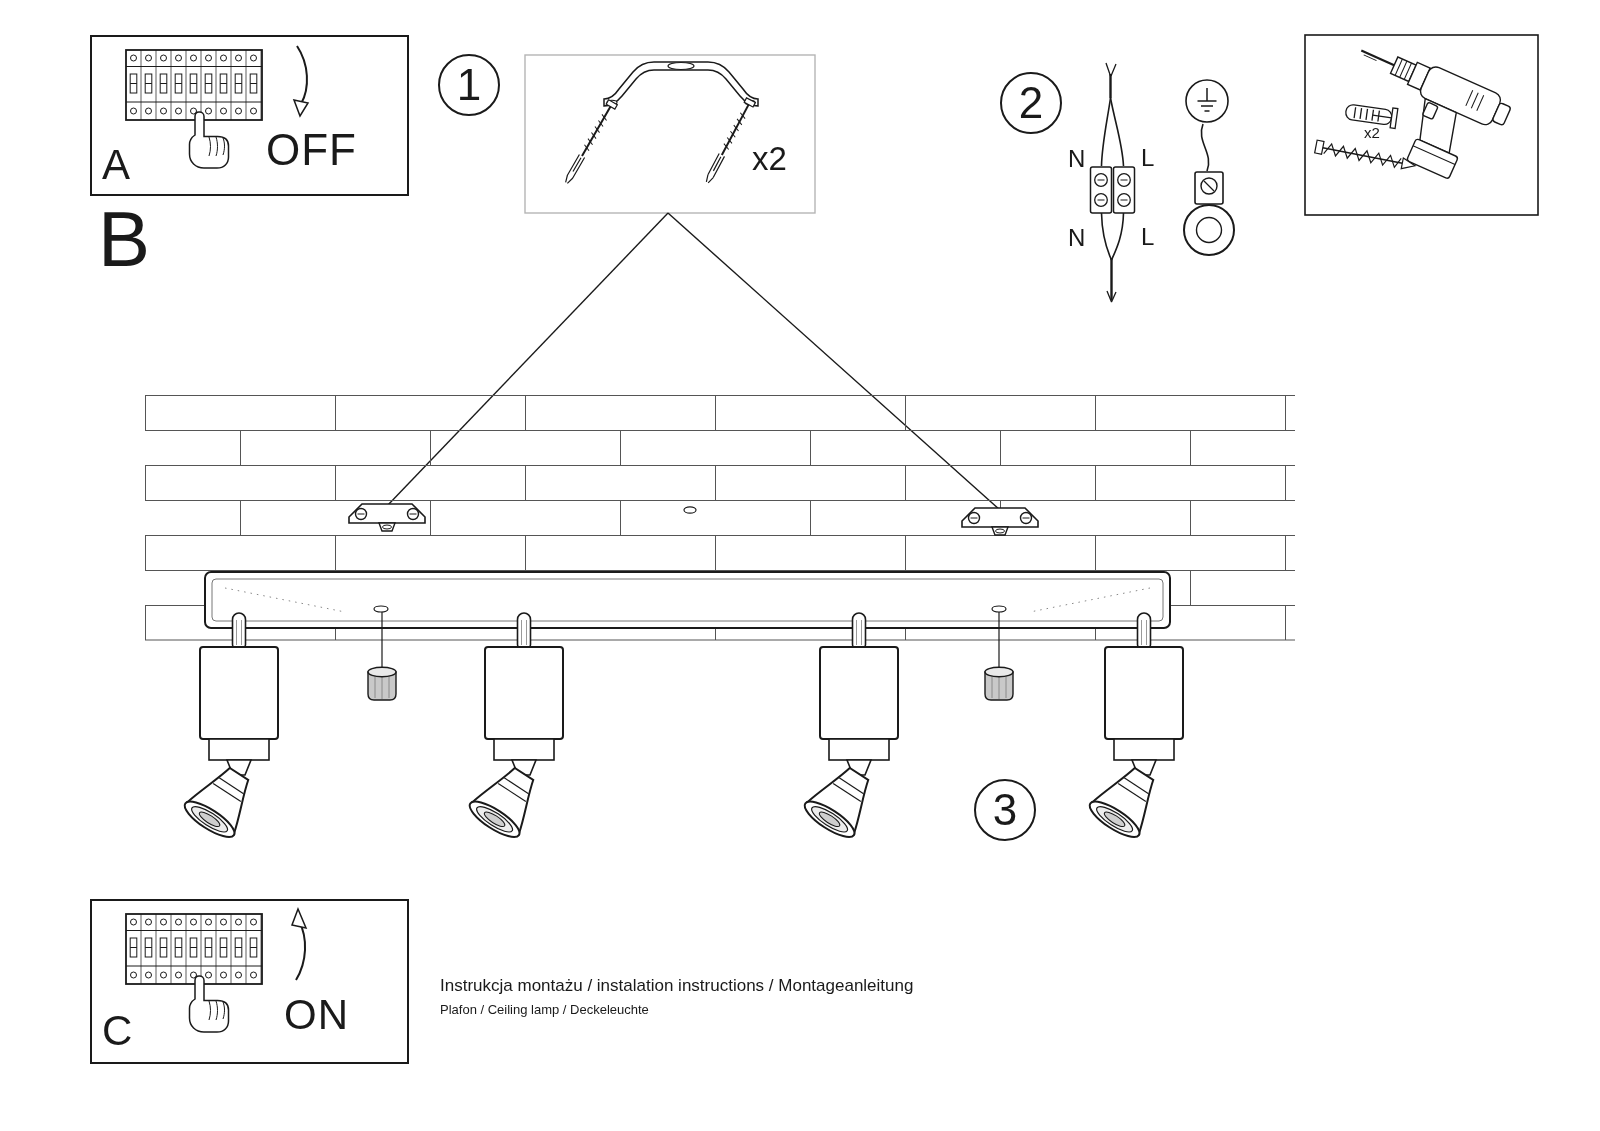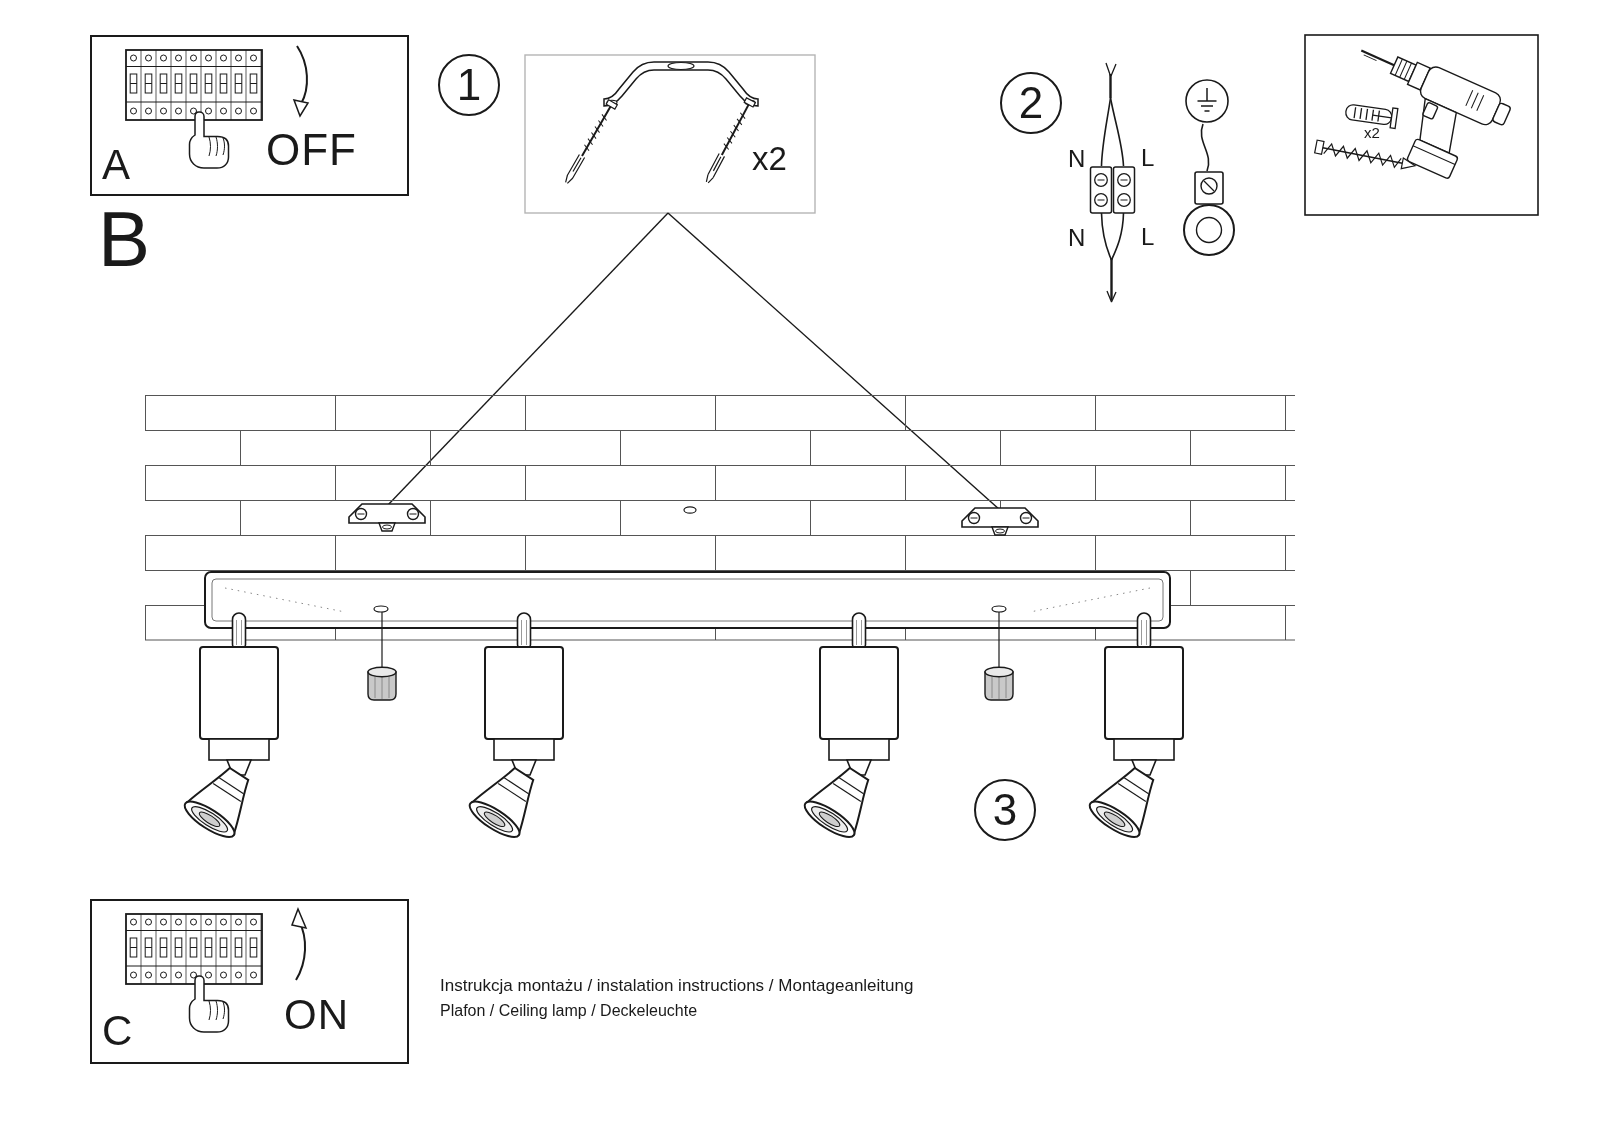--- a/index.html
+++ b/index.html
@@ -255,15 +255,15 @@
 <span class="txt" style="left:1141px; top:225px; font-size:24px;">L</span>
 
 <span class="txt" style="left:1364px; top:125px; font-size:15px;">x2</span>
 
 <div class="step-circle" style="left:974px; top:779px; width:62px; height:62px;">3</div>
 
 <span class="txt" style="left:102px; top:1010px; font-size:42px;">C</span>
 <span class="txt" style="left:268px; top:994px; font-size:42px; letter-spacing:1px;margin-left:16px;">ON</span>
 
 <span class="txt" style="left:440px; top:977px; font-size:17px;">Instrukcja montażu / instalation instructions / Montageanleitung</span>
-<span class="txt" style="left:440px; top:1003px; font-size:16px;">Plafon / Ceiling lamp / Deckeleuchte</span>
+<span class="txt" style="left:440px; top:1003px; font-size:13px;">Plafon / Ceiling lamp / Deckeleuchte</span>
 
 </div>
 
 </body></html>

